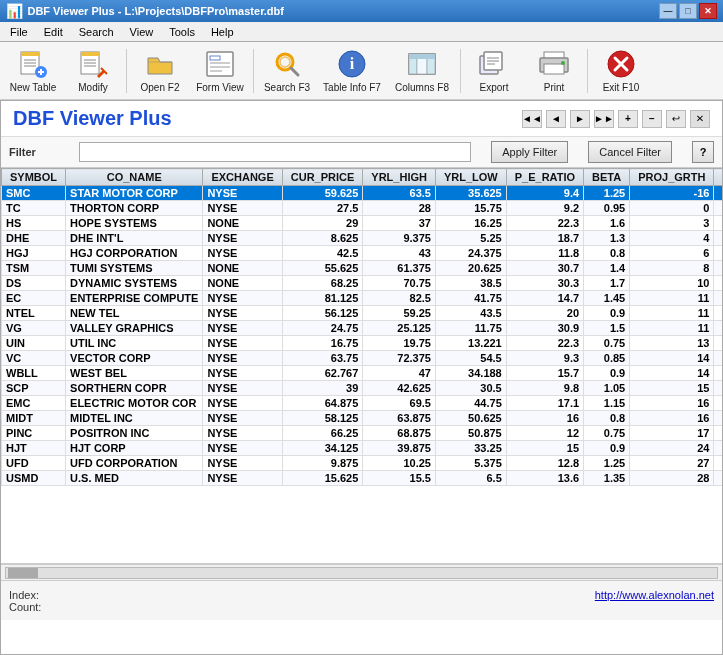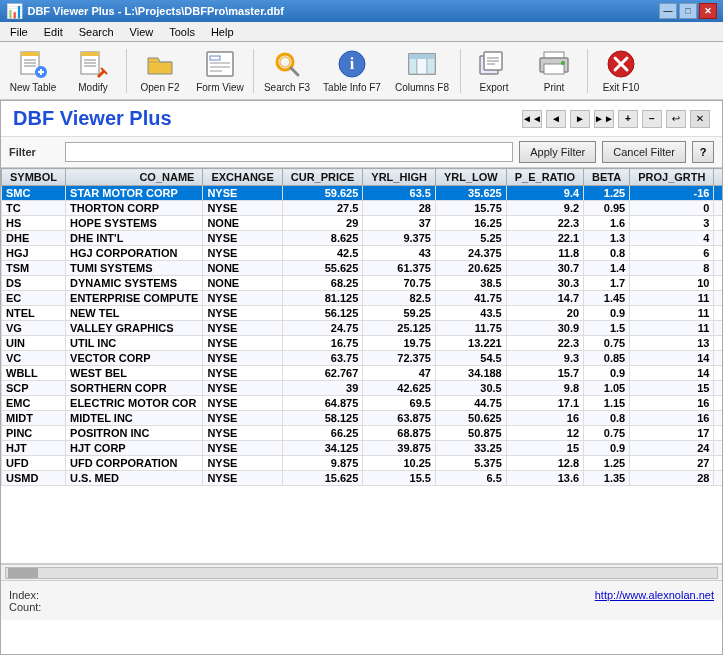--- a/index.html
+++ b/index.html
@@ -79,21 +79,21 @@
     .nav-controls { display: flex; gap: 4px; align-items: center; }
     .nav-btn { width: 20px; height: 18px; background: #e8e8e8; border: 1px solid #bbb; display: flex; align-items: center; justify-content: center; font-size: 10px; cursor: pointer; }
 
     
     #filter-bar {
       display: flex;
       align-items: center;
       padding: 4px 8px;
       border-bottom: 1px solid #ccc;
       background: #f8f8f8;
-      gap: 6px;
+      gap: 20px;
     }
     #filter-label { font-weight: bold; color: #333; font-size: 11px; width: 50px; }
     #filter-input { flex: 1; height: 20px; border: 1px solid #aaa; padding: 0 4px; font-size: 11px; background: white; }
     .filter-btn {
       height: 22px;
       padding: 0 10px;
       border: 1px solid #888;
       background: linear-gradient(to bottom, #f5f5f5, #ddd);
       cursor: pointer;
       font-size: 11px;
@@ -105,21 +105,21 @@
     #table-container {
       overflow: auto;
       height: calc(100% - 45px - 30px - 40px - 42px);
       border-bottom: 1px solid #ccc;
     }
     table { border-collapse: collapse; width: 100%; font-size: 11px; }
     thead tr { background: #e0e8f0; position: sticky; top: 0; }
     thead th {
       border: 1px solid #aaa;
       padding: 2px 8px;
-      text-align: right;
+      text-align: center;
       font-weight: bold;
       white-space: nowrap;
       color: #111;
       background: linear-gradient(to bottom, #e8eef4, #d0dae4);
       cursor: pointer;
     }
     tbody tr { background: white; font-weight: bold; }
     tbody tr:nth-child(even) { background: #f8f8ff; }
     tbody tr.selected { background: #0078d7; color: white; }
     tbody td {
@@ -388,21 +388,21 @@
             <td class="num">3</td>
             <td class="num">35</td>
           </tr>
           <tr>
             <td>DHE</td>
             <td>DHE INT'L</td>
             <td>NYSE</td>
             <td class="num">8.625</td>
             <td class="num">9.375</td>
             <td class="num">5.25</td>
-            <td class="num">22.1</td>
+            <td class="num">18.7</td>
             <td class="num">1.3</td>
             <td class="num">4</td>
             <td class="num">37</td>
           </tr>
           <tr>
             <td>HGJ</td>
             <td>HGJ CORPORATION</td>
             <td>NYSE</td>
             <td class="num">42.5</td>
             <td class="num">43</td>

